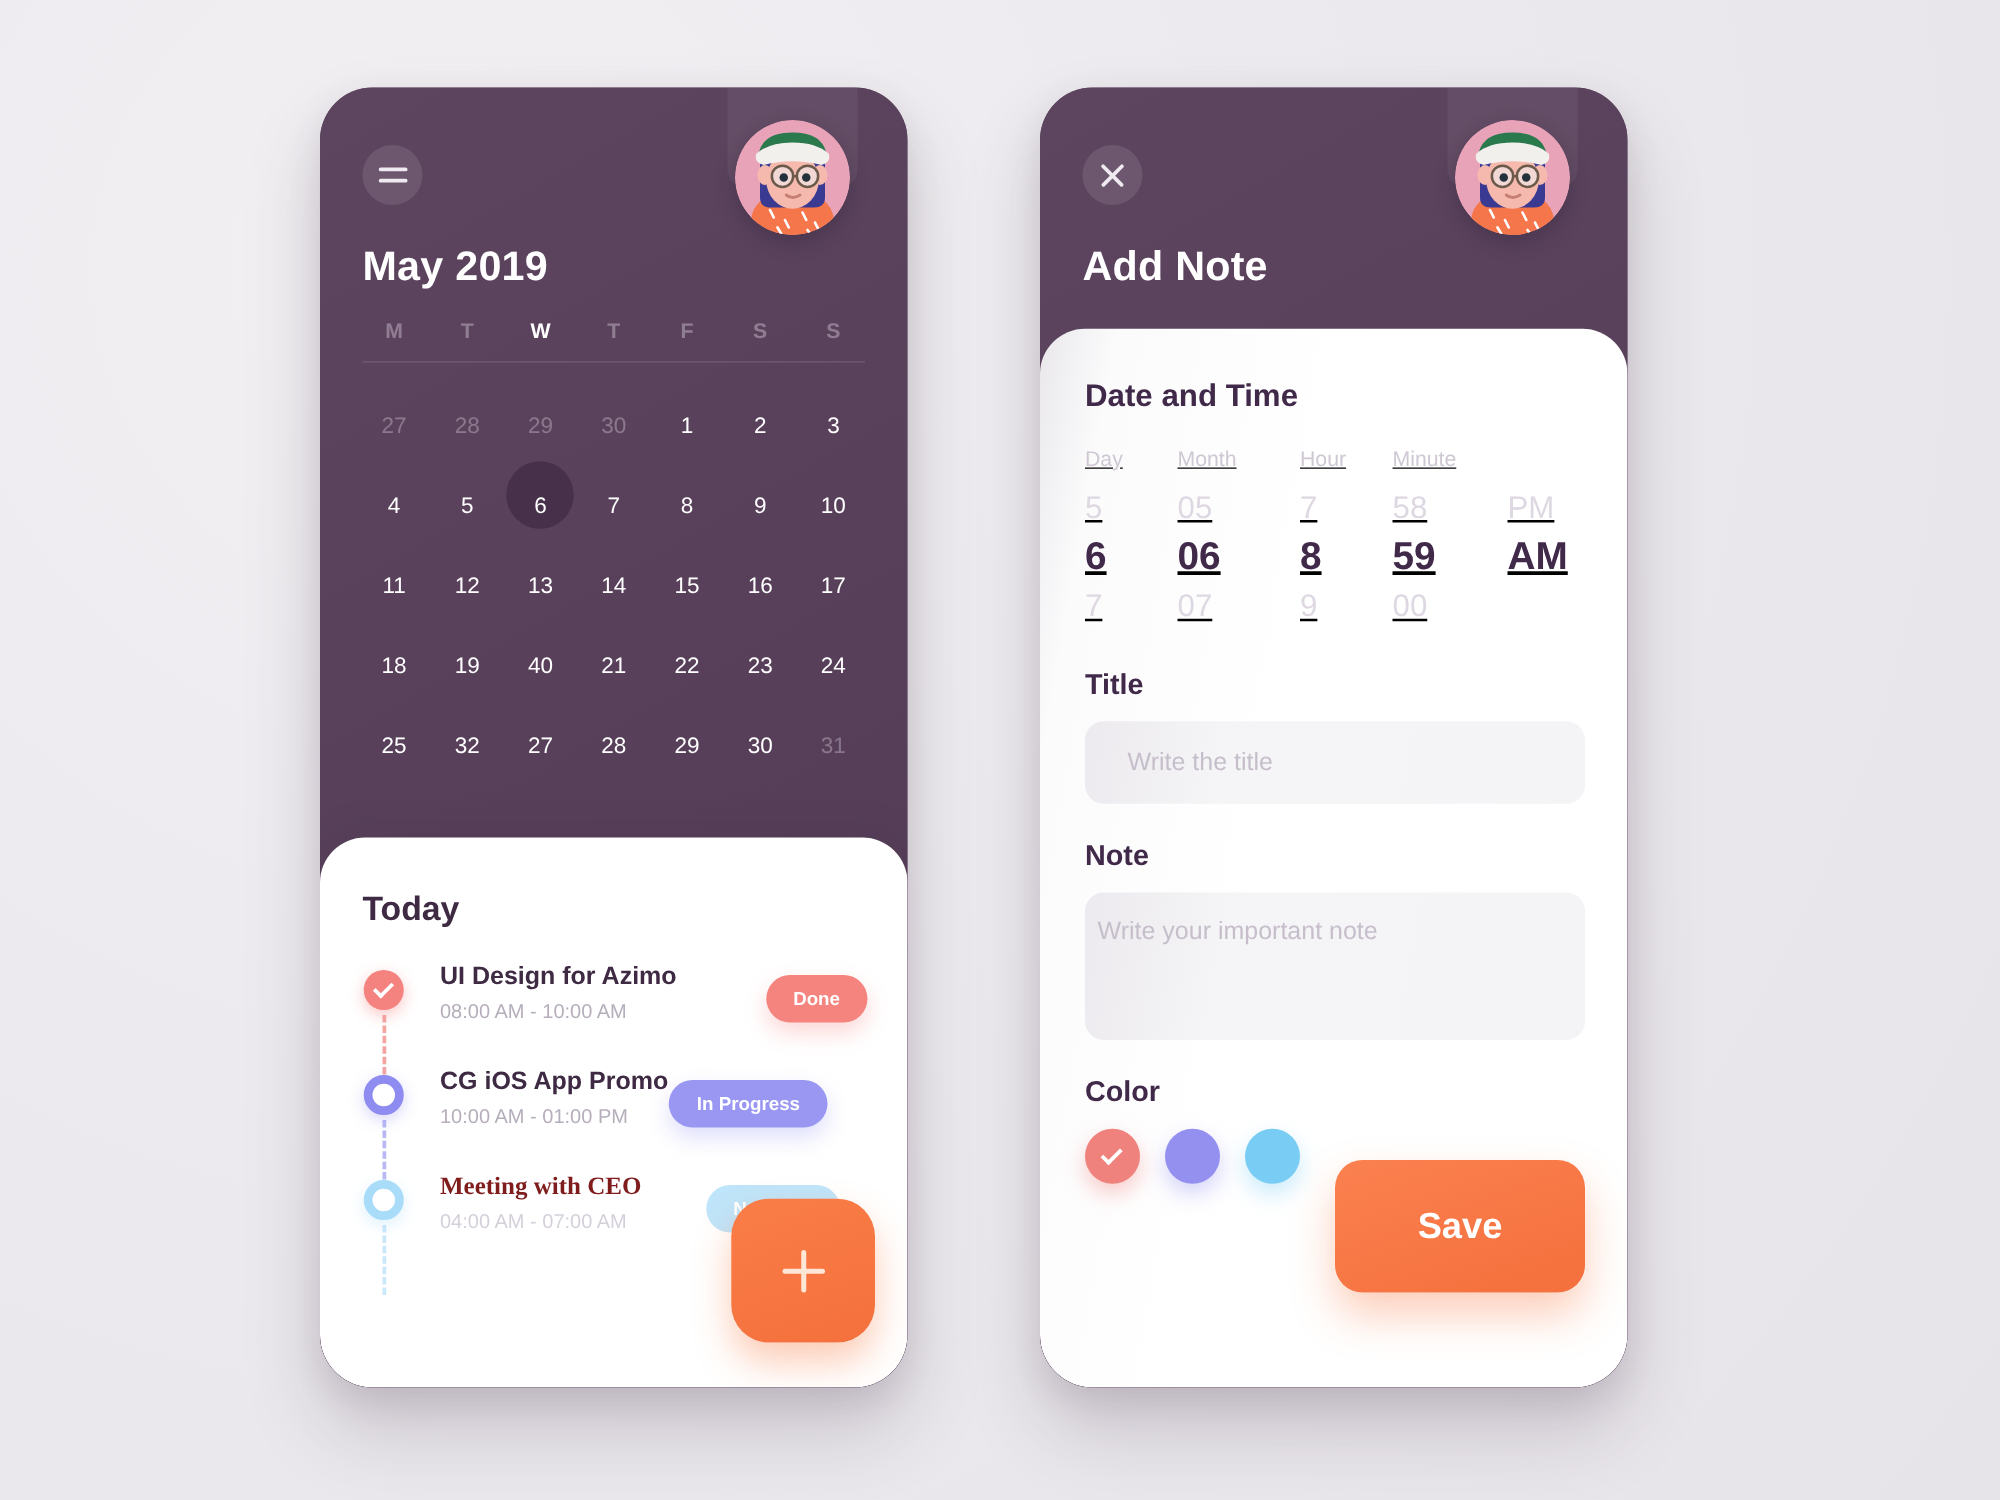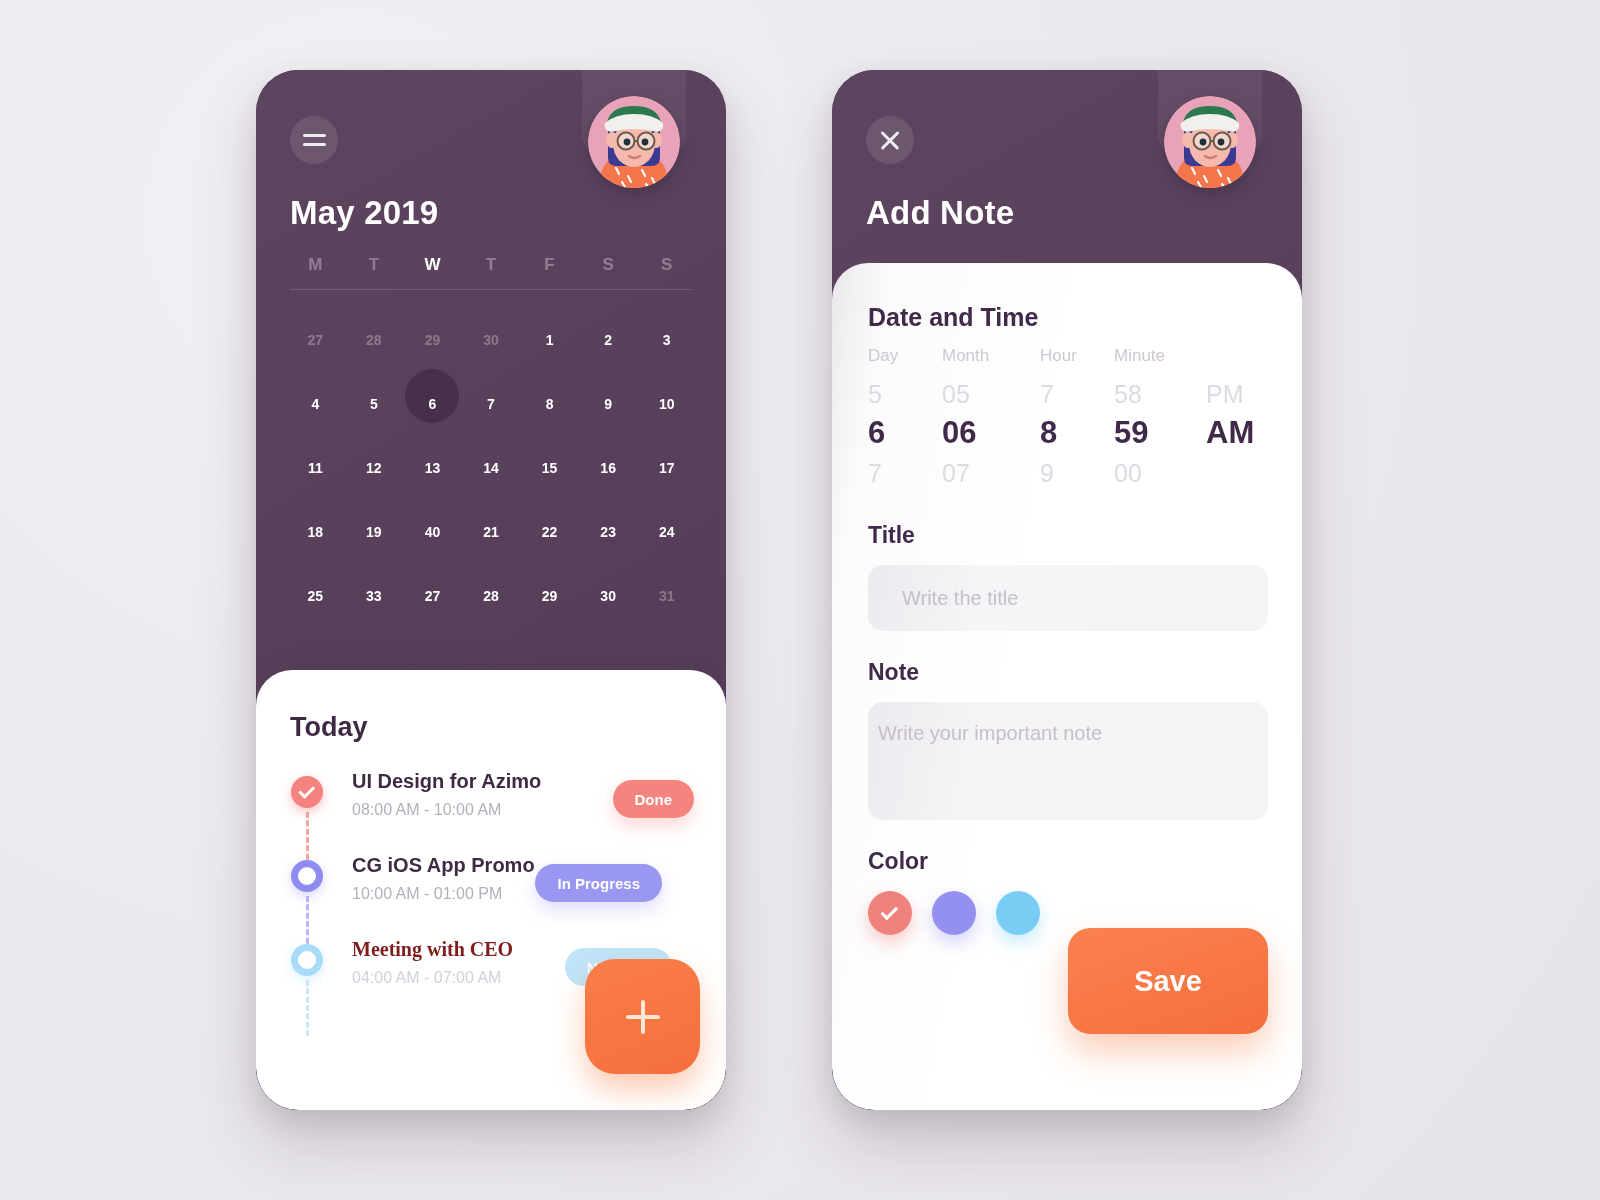--- a/index.html
+++ b/index.html
@@ -55,21 +55,21 @@
   }
 
   
   .cal { position:absolute; left:0; top:185px; width:100%; padding:0 30px; z-index:5; }
   .dow { display:grid; grid-template-columns:repeat(7,1fr); padding-bottom:14px; }
   .dow span { text-align:center; font-size:17px; font-weight:bold; color:rgba(238,230,240,.36); }
   .dow span.on { color:#ffffff; }
   .rule { height:1px; background:rgba(238,230,240,.17); margin:0 4px 18px; }
   .grid { display:grid; grid-template-columns:repeat(7,1fr); row-gap:16px; }
   .cell { height:48px; display:flex; align-items:center; justify-content:center; position:relative; cursor:pointer; }
-  .cell b { font-size:14px; font-weight:bold; color:#ffffff; position:relative; z-index:2;margin-top:16px; }
+  .cell b { font-size:18px; font-weight:normal; color:#ffffff; position:relative; z-index:2;margin-top:16px; }
   .cell.mut b { color:rgba(238,230,240,.33); }
   .cell.sel::before {
     content:""; position:absolute; left:50%; top:50%; width:54px; height:54px;
     transform:translate(-50%,-50%); border-radius:50%; background:#46304a;
   }
 
   
   .sheet {
     position:absolute; left:0; right:0; bottom:0; height:440px;
     background:#fff; border-radius:36px 36px 42px 42px; z-index:8;
@@ -113,21 +113,21 @@
   .plus i:last-child  { left:15px; top:0; width:4px; height:34px; }
 
   
   .nsheet {
     position:absolute; left:0; right:0; top:193px; bottom:0;
     border-radius:36px 36px 42px 42px; z-index:8;
     background:linear-gradient(100deg,#e9e7ea 0%,#fbfbfc 10%,#ffffff 40%,#ffffff 100%);
   }
   .nsheet .pad { position:absolute; left:36px; right:34px; top:40px; }
   .sec-h { font-size:25px; font-weight:bold; color:#41294a; }
-  .picker { margin-top:14px; }
+  .picker { margin-top:26px;text-decoration:underline; }
   .prow { display:grid; grid-template-columns:74px 98px 74px 92px 96px; align-items:center; }
   .prow.lbl span { font-size:17px; color:#cfc8d3; }
   .prow.dim  span { font-size:25px; color:#ded8e2; padding-top:14px; }
   .prow.main span { font-size:31px; font-weight:bold; color:#41294a; padding-top:6px; }
   .prow.dim2 span { font-size:25px; color:#ded8e2; padding-top:8px; }
   .prow span { text-align:left; }
 
   .fld-h { font-size:23px; font-weight:bold; color:#41294a; }
   .tfield {
     margin-top:16px; height:66px; border-radius:15px;
@@ -298,21 +298,21 @@
           <div class="cell">
             <b>23</b>
           </div>
           <div class="cell">
             <b>24</b>
           </div>
           <div class="cell">
             <b>25</b>
           </div>
           <div class="cell">
-            <b>33</b>
+            <b>32</b>
           </div>
           <div class="cell">
             <b>27</b>
           </div>
           <div class="cell">
             <b>28</b>
           </div>
           <div class="cell">
             <b>29</b>
           </div>

